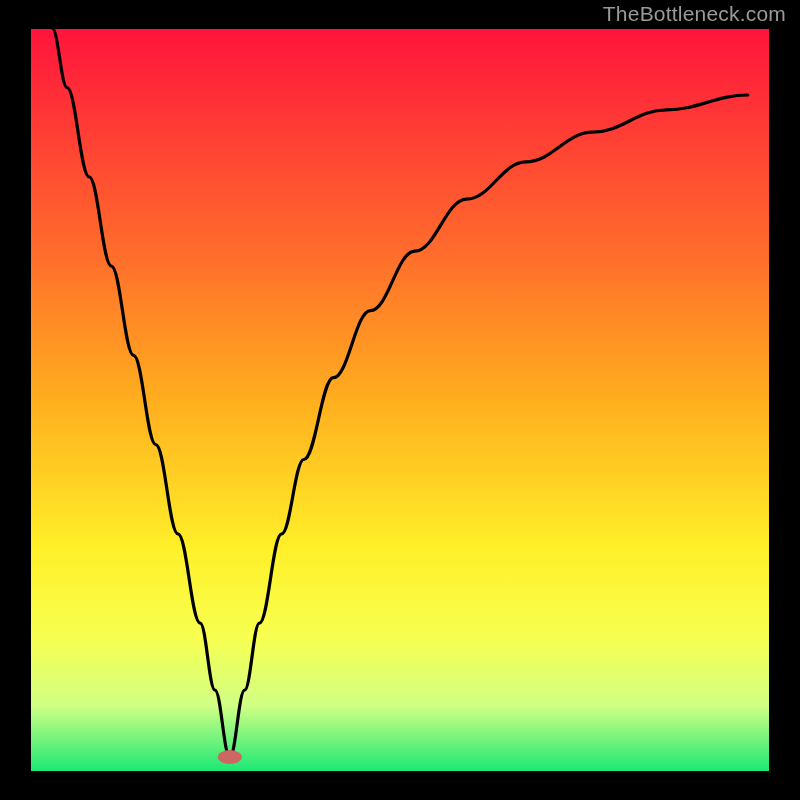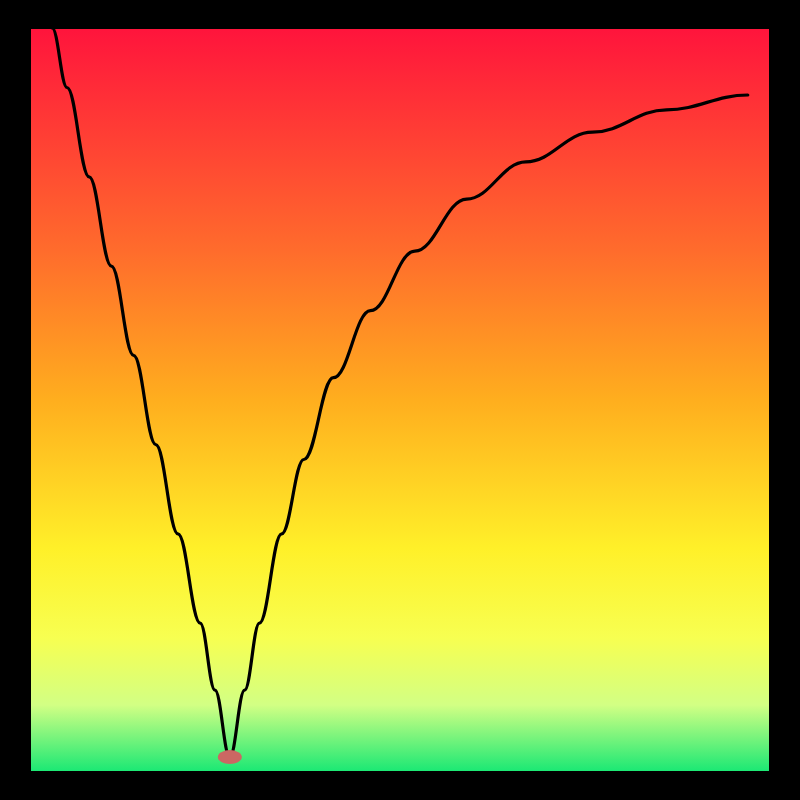--- a/index.html
+++ b/index.html
@@ -54,13 +54,14 @@
     </defs>
 
     <rect id="plot-bg" fill="url(#bg)" x="30" y="28" width="740" height="744"></rect>
     <rect id="plot-border" fill="none" stroke-width="2" x="30" y="28" width="740" height="744" stroke="#000000"></rect>
 
     <path id="curve" fill="none" stroke-width="3.2" stroke-linecap="round" stroke-linejoin="round" d="M 52.2 28.0 C 58.1 28.0, 61.1 87.5, 67.0 87.5 C 75.9 87.5, 80.3 176.8, 89.2 176.8 C 98.1 176.8, 102.5 266.1, 111.4 266.1 C 120.3 266.1, 124.7 355.4, 133.6 355.4 C 142.5 355.4, 146.9 444.6, 155.8 444.6 C 164.7 444.6, 169.1 533.9, 178.0 533.9 C 186.9 533.9, 191.3 623.2, 200.2 623.2 C 206.1 623.2, 209.1 690.2, 215.0 690.2 C 220.9 690.2, 223.9 757.1, 229.8 757.1 C 235.7 757.1, 238.7 690.2, 244.6 690.2 C 250.5 690.2, 253.5 623.2, 259.4 623.2 C 268.3 623.2, 272.7 533.9, 281.6 533.9 C 290.5 533.9, 294.9 459.5, 303.8 459.5 C 315.6 459.5, 321.6 377.7, 333.4 377.7 C 348.2 377.7, 355.6 310.7, 370.4 310.7 C 388.2 310.7, 397.0 251.2, 414.8 251.2 C 435.5 251.2, 445.9 199.1, 466.6 199.1 C 490.3 199.1, 502.1 161.9, 525.8 161.9 C 552.4 161.9, 565.8 132.2, 592.4 132.2 C 622.0 132.2, 636.8 109.8, 666.4 109.8 C 699.0 109.8, 715.2 95.0, 747.8 95.0" stroke="#000000"></path>
 
     <ellipse id="marker" cx="229.8" cy="757.12" rx="12" ry="7" fill="#cc6763"></ellipse>
   </svg>
 
+  <div class="watermark">TheBottleneck.com</div>
 </div>
 
 </body></html>

